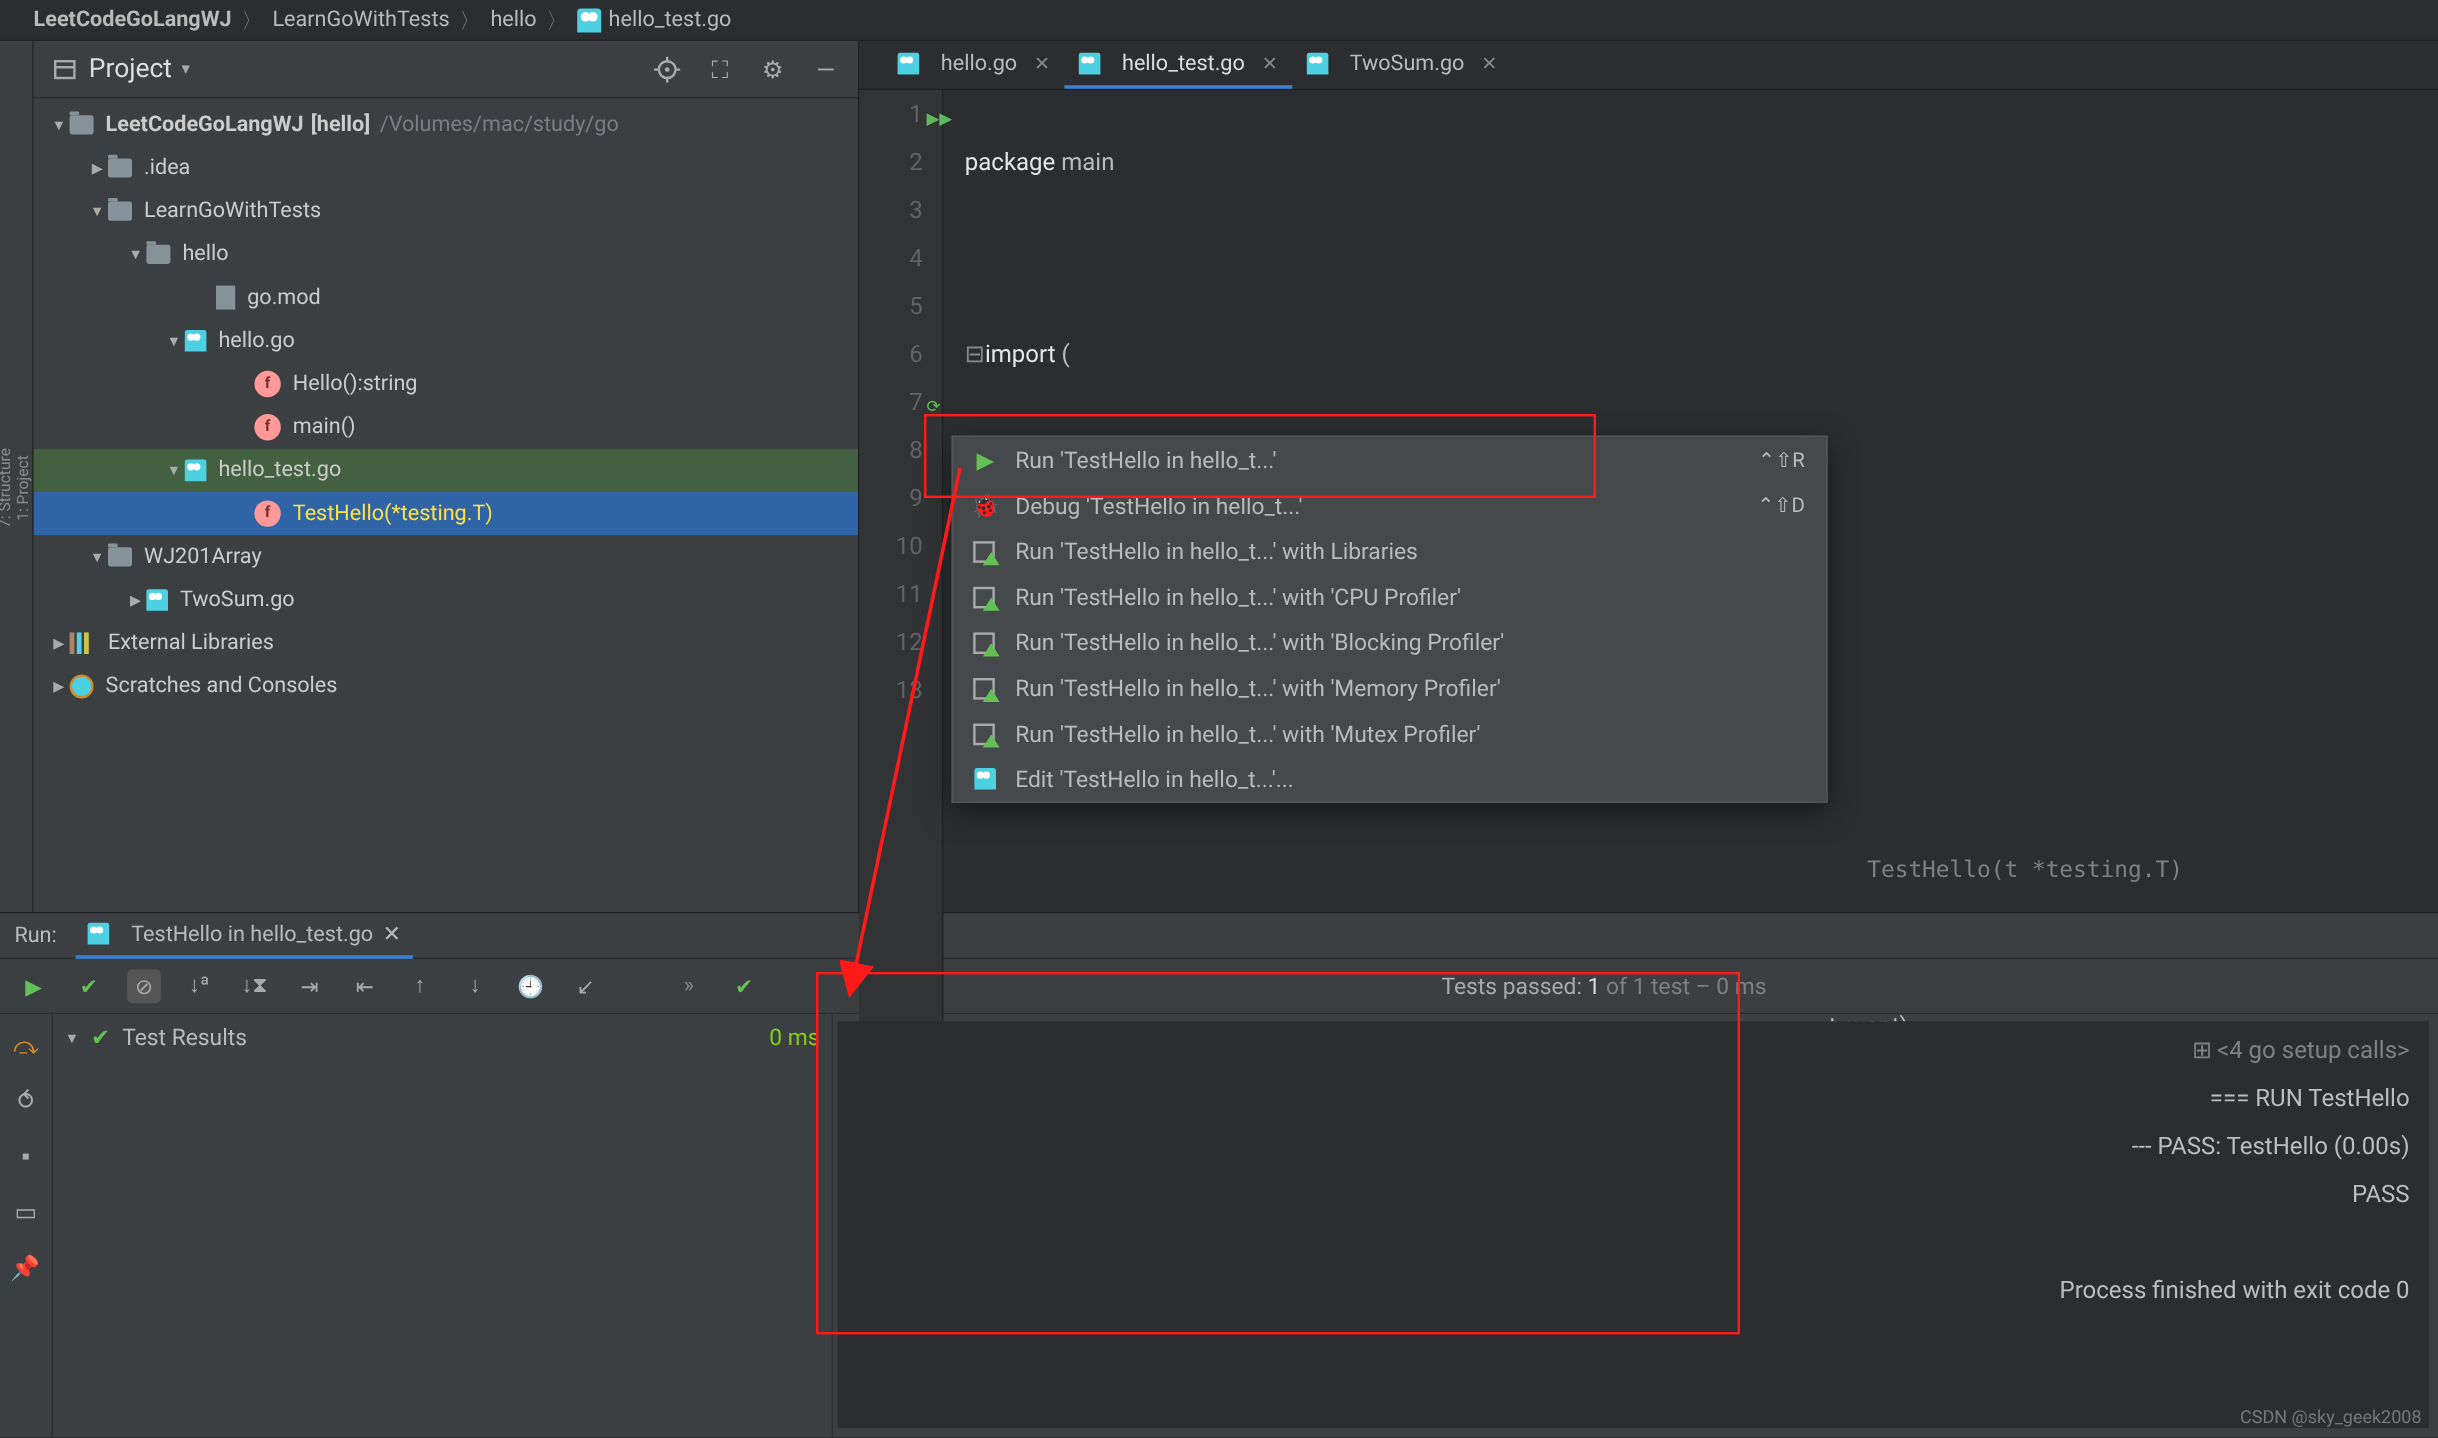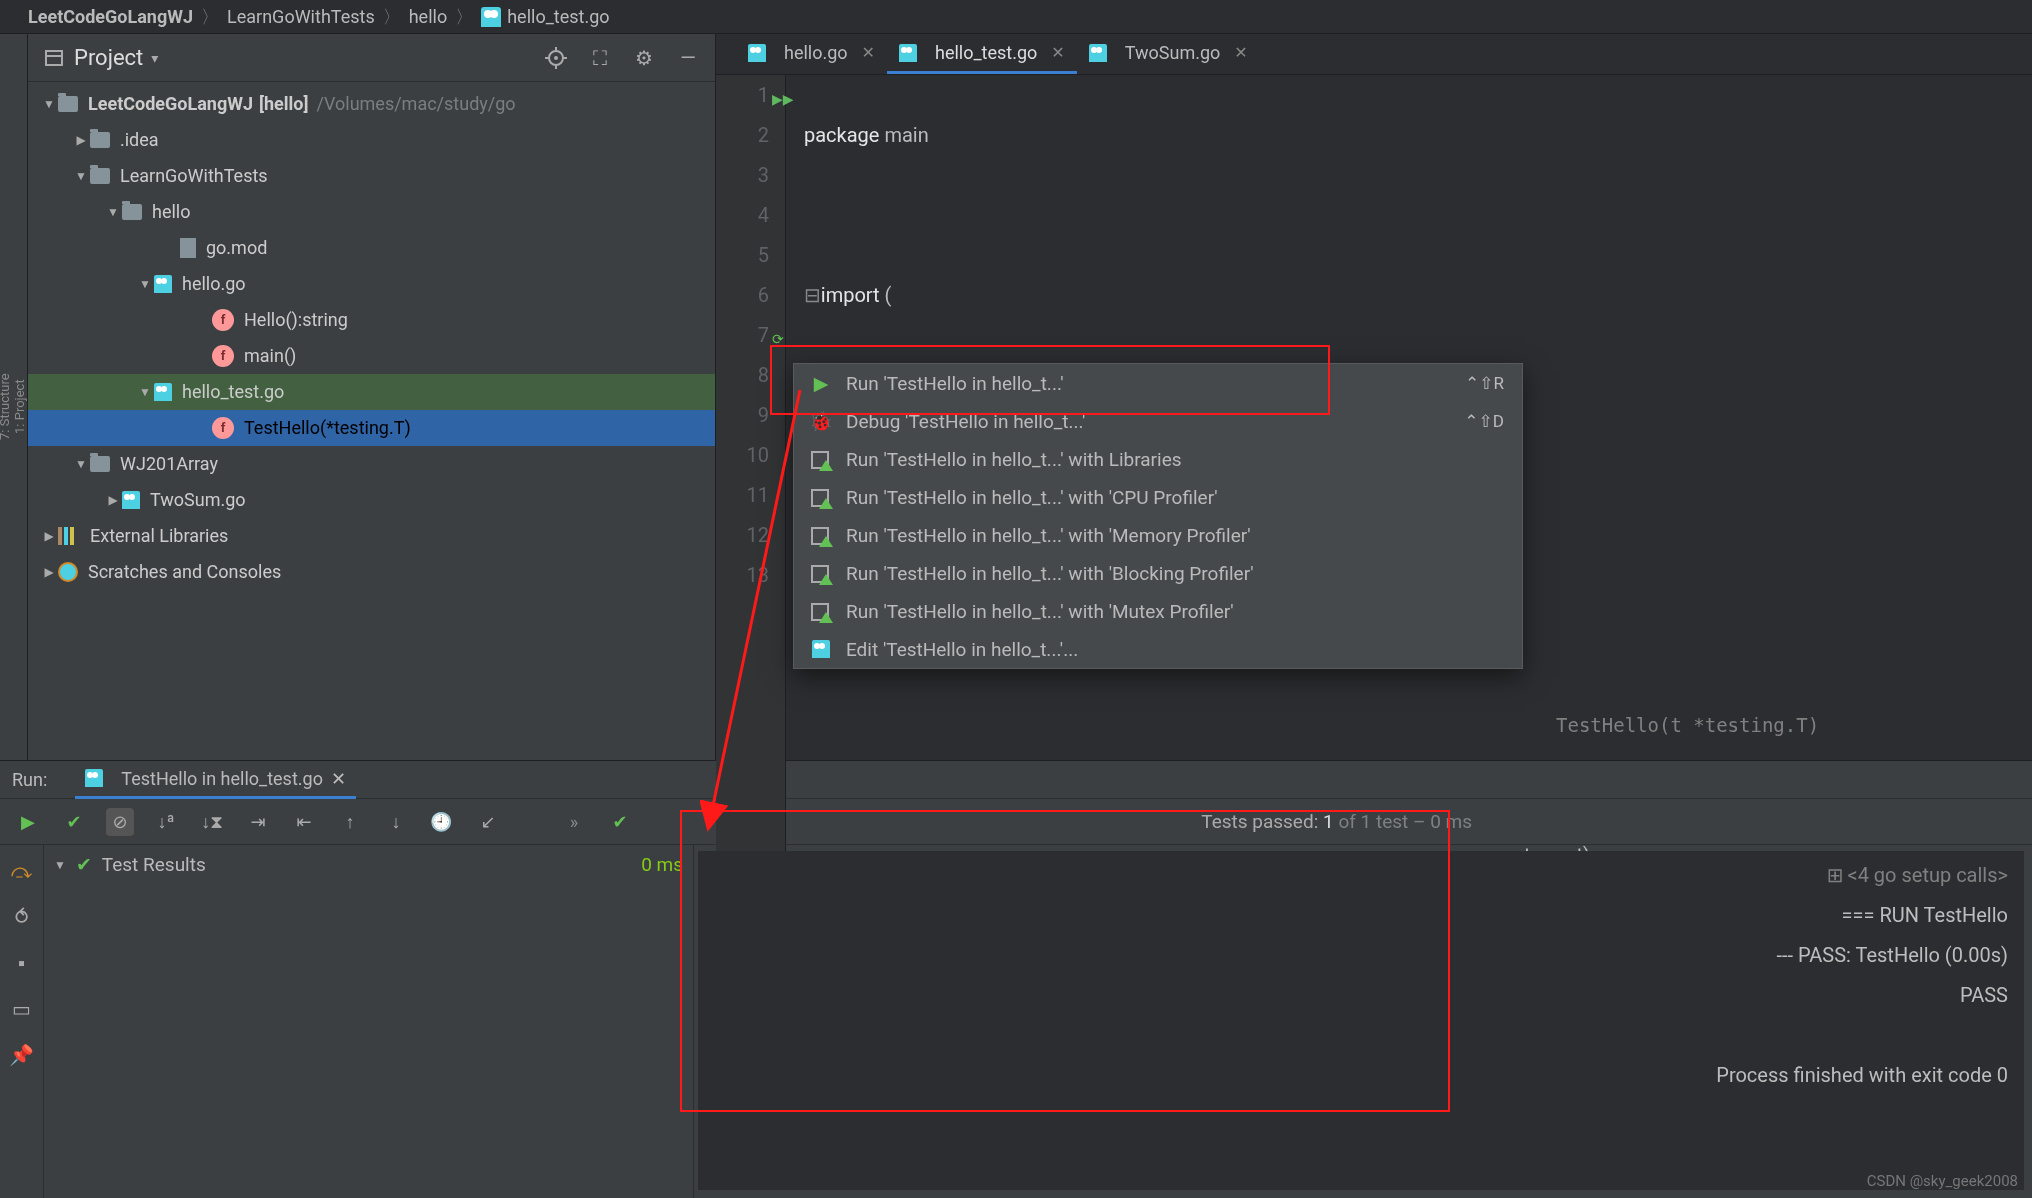--- a/index.html
+++ b/index.html
@@ -38,21 +38,21 @@
   .file-txt-icon { width:16px; height:20px; background:#87939a; margin-right:10px; display:inline-block; }
   .go-file-icon { width:18px; height:18px; background:#4dd0e1; border-radius:2px 2px 0 0; margin-right:10px; display:inline-block; position:relative; }
   .go-file-icon::after{ content:""; position:absolute; width:6px; height:6px; background:#fff; border-radius:50%; top:3px; left:2px; box-shadow:5px 0 0 #fff; }
   .fn-icon { width:22px; height:22px; background:#f99; border-radius:50%; margin-right:10px; display:inline-flex; align-items:center; justify-content:center; color:#7a2c2c; font-size:13px; font-weight:700; }
   .lib-icon { width:22px; display:inline-flex; gap:2px; margin-right:10px; }
   .lib-icon span{ width:4px; height:18px; display:inline-block; }
   .clock-icon{ width:20px; height:20px; border:2px solid #d08b2a; border-radius:50%; margin-right:10px; display:inline-block; background:#4dd0e1; }
   .tree .node-text { color:#ccc; }
   .tree .muted { color:#7a7e83; margin-left:8px; }
   .tree .selected-row { background:#2f65a7; color:#fff; }
-  .tree .selected-row .node-text{ color:#000000; }
+  .tree .selected-row .node-text{ color:#fde047; }
   .tree .file-bg { background:#436140; }
   
   
   .editor-area { flex:1; display:flex; flex-direction:column; background:#2b2d30; position:relative; }
   .tabs { height:48px; display:flex; align-items:flex-end; border-bottom:1px solid #1e1f22; padding-left:20px; gap:0; }
   .tab { height:40px; display:flex; align-items:center; padding:0 12px; font-size:18px; color:#bbb; gap:8px; border-bottom:3px solid transparent; }
   .tab.active { border-bottom:3px solid #3b7fd1; color:#ddd; }
   .tab .close-x { color:#888; font-size:16px; margin-left:6px; }
   .editor-body { flex:1; display:flex; position:relative; font-family:Menlo,Consolas,monospace; font-size:20px; line-height:40px; }
   .gutter { width:70px; background:#313335; text-align:right; padding-right:16px; color:#606366; border-right:1px solid #1e1f22; }
@@ -75,21 +75,21 @@
   
   .red-box1 { position:absolute; border:2px solid #ff1a1a; top:345px; left:770px; width:560px; height:70px; z-index:60; pointer-events:none; }
   .red-box2 { position:absolute; border:2px solid #ff1a1a; top:810px; left:680px; width:770px; height:302px; z-index:60; pointer-events:none; }
   .red-arrow { position:absolute; z-index:61; top:380px; left:700px; pointer-events:none; }
   
   .code-hint { position:absolute; top:680px; left:840px; font-size:19px; color:#808080; font-family:Menlo,Consolas,monospace; }
   
   
   .run-panel { height:438px; background:#3c3f41; border-top:1px solid #1e1f22; display:flex; flex-direction:column; }
   .run-tabs { height:38px; display:flex; align-items:center; padding-left:12px; font-size:18px; border-bottom:1px solid #2b2d30; }
-  .run-tabs .rlabel { color:#bbb; margin-right:28px; }
+  .run-tabs .rlabel { color:#bbb; margin-right:16px; }
   .run-tabs .rtab { display:flex; align-items:center; gap:8px; height:38px; border-bottom:3px solid #3b7fd1; padding:0 10px; }
   .run-toolbar { height:46px; display:flex; align-items:center; padding-left:14px; gap:18px; font-size:18px; color:#aaa; border-bottom:1px solid #2b2d30; }
   .rt-item { width:28px; height:28px; display:inline-flex; align-items:center; justify-content:center; }
   .rt-play{ color:#62c054; }
   .rt-check{ color:#62c054; }
   .rt-grey{ background:#555; border-radius:4px; }
   .tests-passed{ margin-left:auto; margin-right:560px; font-size:19px; }
   .tests-passed .grey{ color:#7e8084; }
   
   .run-body { flex:1; display:flex; }
@@ -300,27 +300,27 @@
   <div class="ctx-row">
       <span class="ctx-ic">
         <span class="ic-cov"></span>
       </span>
       <span>Run 'TestHello in hello_t...' with 'CPU Profiler'</span>
     </div>
   <div class="ctx-row">
       <span class="ctx-ic">
         <span class="ic-cov"></span>
       </span>
+      <span>Run 'TestHello in hello_t...' with 'Blocking Profiler'</span>
+    </div>
+  <div class="ctx-row">
+      <span class="ctx-ic">
+        <span class="ic-cov"></span>
+      </span>
       <span>Run 'TestHello in hello_t...' with 'Memory Profiler'</span>
-    </div>
-  <div class="ctx-row">
-      <span class="ctx-ic">
-        <span class="ic-cov"></span>
-      </span>
-      <span>Run 'TestHello in hello_t...' with 'Blocking Profiler'</span>
     </div>
   <div class="ctx-row">
       <span class="ctx-ic">
         <span class="ic-cov"></span>
       </span>
       <span>Run 'TestHello in hello_t...' with 'Mutex Profiler'</span>
     </div>
   <div class="ctx-row">
       <span class="ctx-ic">
         <span class="go-file-icon" style="margin:0"></span>

